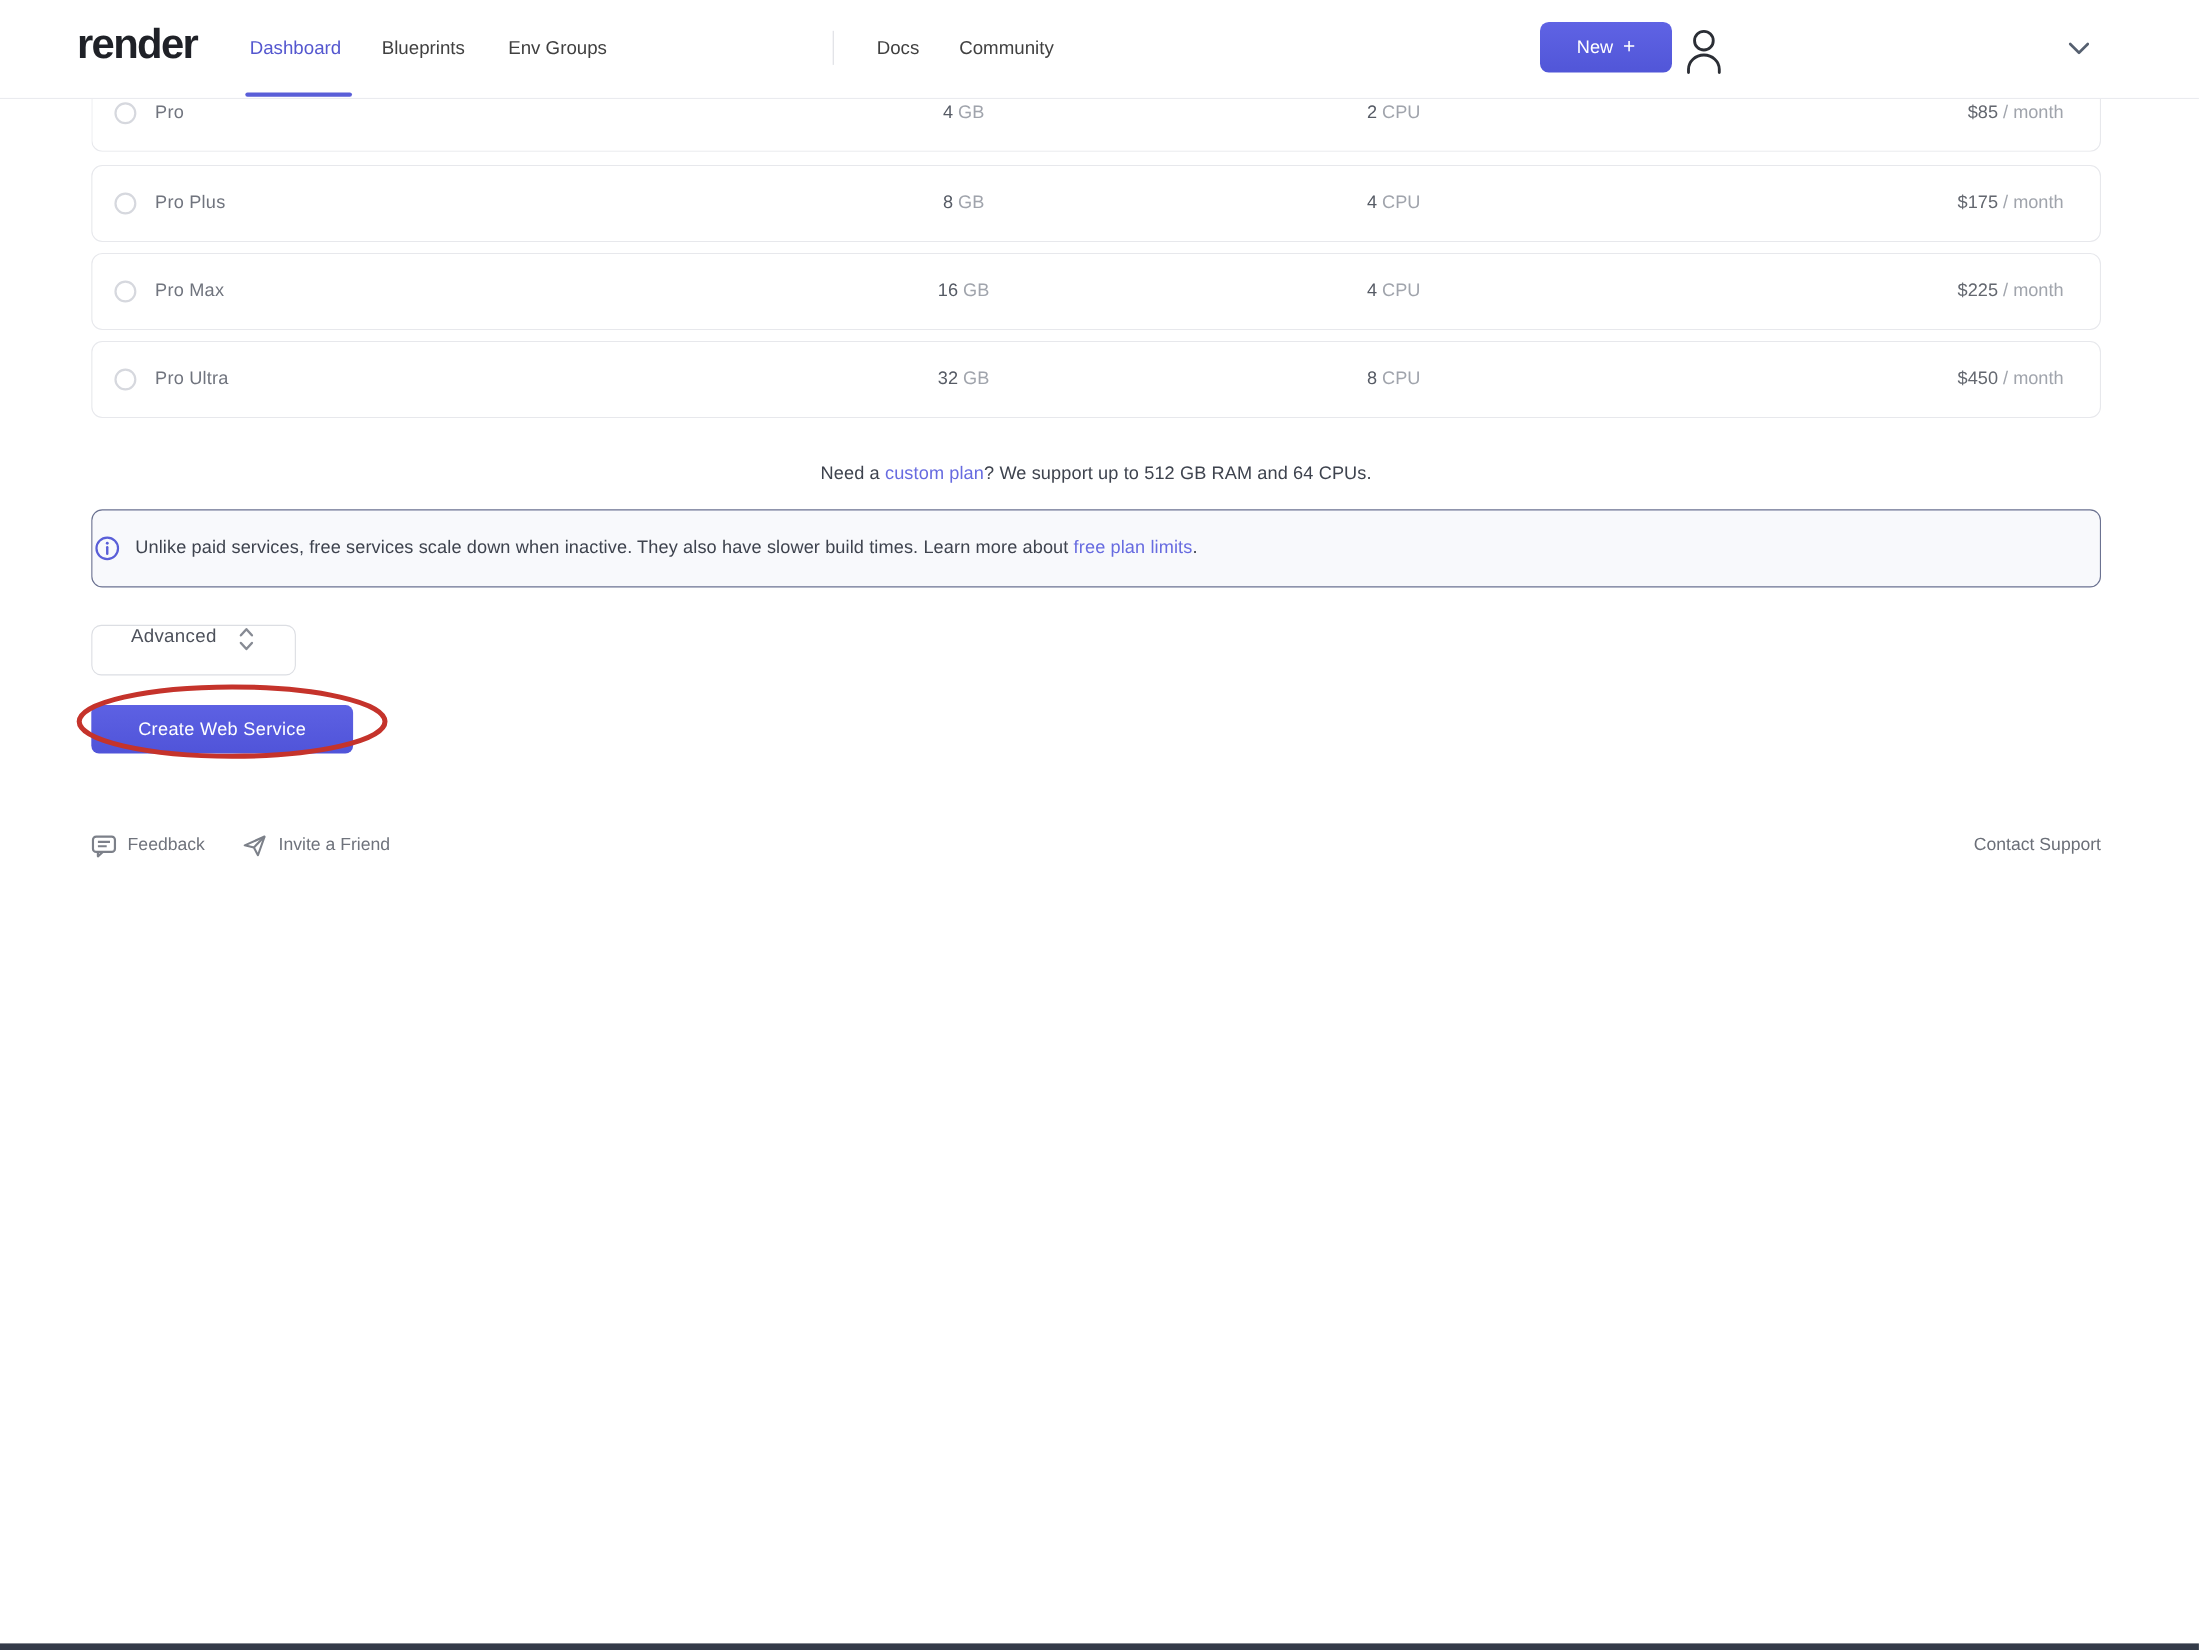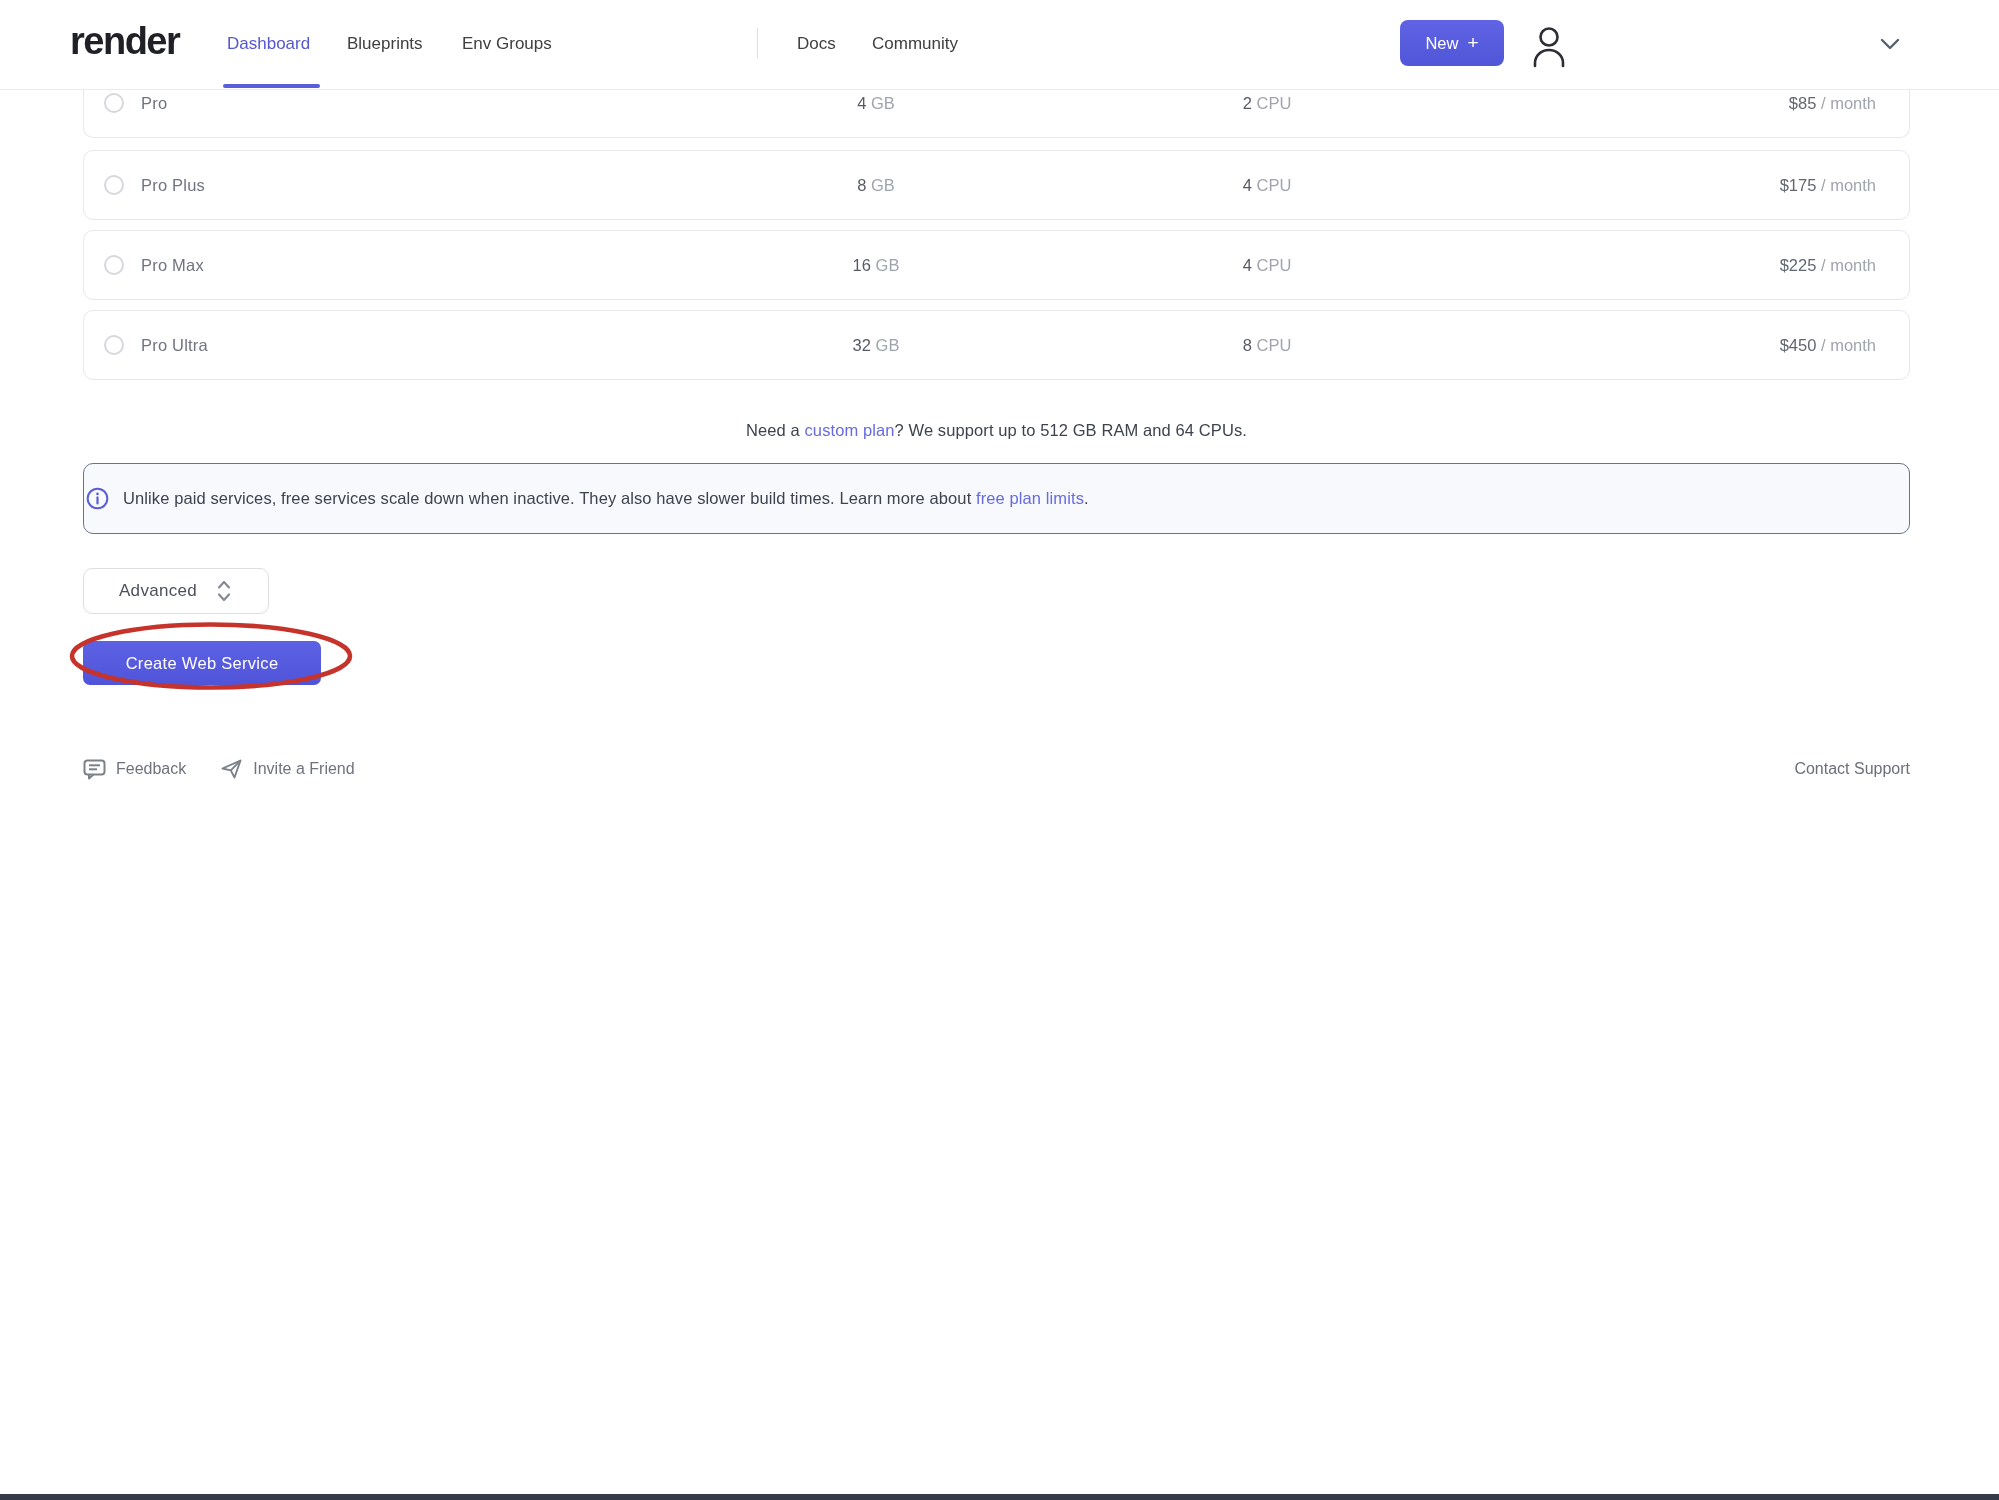--- a/index.html
+++ b/index.html
@@ -25,21 +25,21 @@
   }
   .nav-link.active { color:#5457cf; }
   .nav-link.active::after {
     content:""; position:absolute; left:-4px; right:-10px; bottom:-33px;
     height:4px; background:#5a5ed8; border-radius:2px;
   }
   .nav-divider {
     position:absolute; left:757px; top:28px; width:1px; height:31px; background:#dcdee3;
   }
   .new-btn {
-    position:absolute; left:1400px; top:20px; width:104px; height:46px;
+    position:absolute; left:1400px; top:20px; width:120px; height:46px;
     background:linear-gradient(180deg,#5f63e4,#5156d8); border:none; border-radius:8px;
     color:#ffffff; font-size:16.5px; font-weight:500; cursor:pointer;
     display:flex; align-items:center; justify-content:center; gap:9px;
     font-family:inherit;
   }
   .avatar-btn { position:absolute; left:1529px; top:24px; width:40px; height:46px; cursor:pointer; background:none; border:none; }
   .hdr-chevron { position:absolute; left:1880px; top:38px; width:20px; height:13px; cursor:pointer; }
 
   
   .main { position:absolute; left:83px; top:90px; width:1827px; }
@@ -82,21 +82,21 @@
   .info-banner {
     margin-top:21px; height:71px; background:#f8f9fc;
     border:1.5px solid #6b7291; border-radius:10px;
     display:flex; align-items:center; padding-left:2px; gap:14px;
   }
   .info-banner .txt { font-size:16.5px; color:#3e434e; letter-spacing:.1px; }
 
   .advanced-btn {
     margin-top:34px; width:186px; height:46px; background:#ffffff;
     border:1px solid #dcdee3; border-radius:9px; cursor:pointer;
-    display:flex; align-items:center; justify-content:center; gap:18px;
+    display:flex; justify-content:center; gap:18px;
     font-family:inherit;
   }
   .advanced-btn .lbl { font-size:17px; color:#4d515b; font-weight:400; letter-spacing:.3px; }
 
   .create-btn {
     margin-top:27px; width:238px; height:44px; border:none; border-radius:7px;
     background:linear-gradient(180deg,#5d61e3,#5054d9);
     color:#ffffff; font-size:16.5px; font-weight:500; letter-spacing:.3px;
     cursor:pointer; display:block; font-family:inherit;
   }

